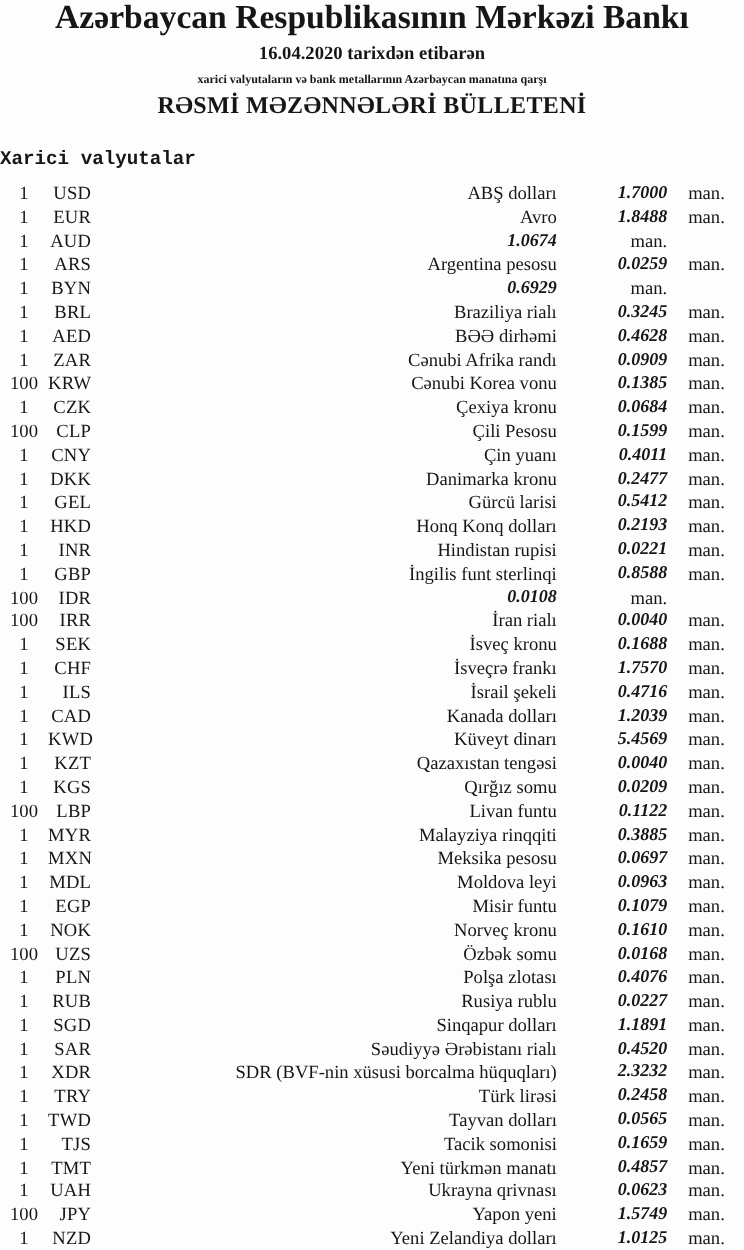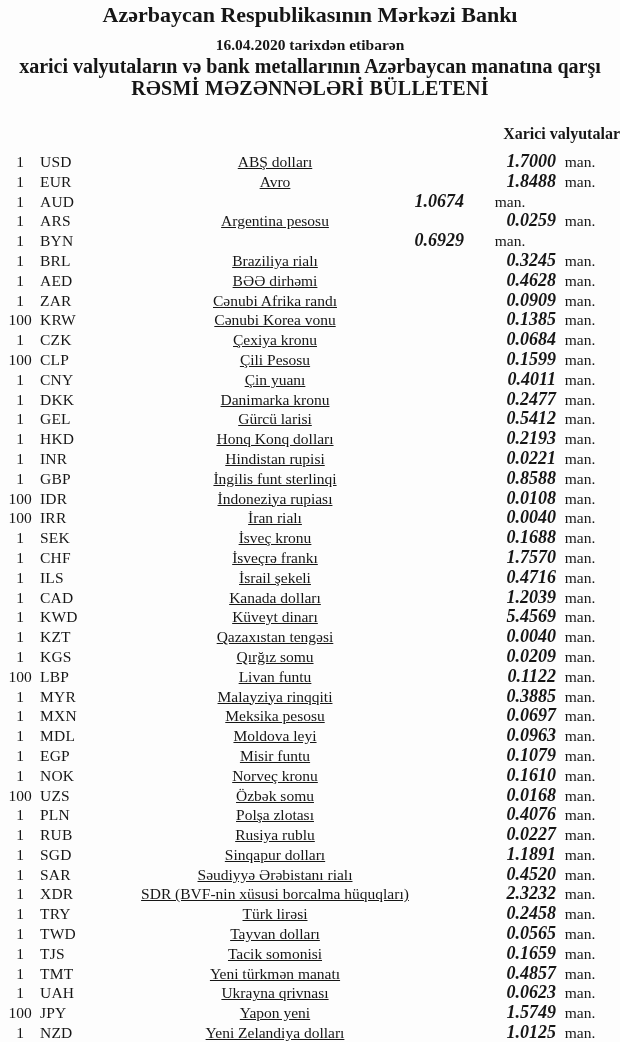--- a/index.html
+++ b/index.html
@@ -17,81 +17,81 @@
   .page {
     width: 620px;
     height: 1042px;
     position: relative;
   }
   .doc-header {
     text-align: center;
   }
   .doc-title {
     margin-top: 2px;
-    font-size: 22px;
+    font-size: 28px;
     line-height: 26px;
     font-weight: bold;
   }
   .doc-date {
     margin-top: 7px;
     font-size: 15.5px;
     line-height: 19px;
     font-weight: bold;
   }
   .doc-subtitle {
     margin-top: 3px;
-    font-size: 20px;
+    font-size: 10px;
     line-height: 19px;
     font-weight: bold;
   }
   .doc-bulletin {
     margin-top: 3px;
     font-size: 20px;
     line-height: 19px;
     font-weight: bold;
     letter-spacing: 0.3px;
   }
   .section-title {
     margin-top: 26px;
-    text-align: right;
+    text-align: left;
     font-size: 16px;
     line-height: 19px;
     font-weight: bold;
+    font-family: Liberation Mono, monospace;
   }
   .rates-table {
     margin-top: 9px;
   }
   .row {
     display: grid;
     grid-template-columns: 40px 36px 1fr 92px 48px;
     padding-right: 16px;
     line-height: 19.8px;
     font-size: 15.5px;
   }
   .cell { white-space: nowrap; }
   .cell.qty {
     text-align: center;
   }
   .cell.code {
-    text-align: left;
+    text-align: right;
     letter-spacing: 0.2px;
   }
   .cell.name {
     padding-left: 10px;
-    text-align: center;
-    text-decoration: underline;
+    text-align: right;
   }
   .cell.rate {
     text-align: right;
     font-weight: bold;
     font-style: italic;
-    font-size: 18px;
+    font-size: 15px;
   }
   .cell.unit {
-    text-align: center;
+    text-align: right;
   }
 </style>
 </head>
 <body>
 
 <div class="page">
   <div class="doc-header">
     <div class="doc-title">Azərbaycan Respublikasının Mərkəzi Bankı</div>
     <div class="doc-date">16.04.2020 tarixdən etibarən</div>
     <div class="doc-subtitle">xarici valyutaların və bank metallarının Azərbaycan manatına qarşı</div>
@@ -214,21 +214,20 @@
       <div class="row">
         <span class="cell qty">1</span>
         <span class="cell code">GBP</span>
         <span class="cell name">İngilis funt sterlinqi</span>
         <span class="cell rate">0.8588</span>
         <span class="cell unit">man.</span>
       </div>
       <div class="row">
         <span class="cell qty">100</span>
         <span class="cell code">IDR</span>
-        <span class="cell name">İndoneziya rupiası</span>
         <span class="cell rate">0.0108</span>
         <span class="cell unit">man.</span>
       </div>
       <div class="row">
         <span class="cell qty">100</span>
         <span class="cell code">IRR</span>
         <span class="cell name">İran rialı</span>
         <span class="cell rate">0.0040</span>
         <span class="cell unit">man.</span>
       </div>

